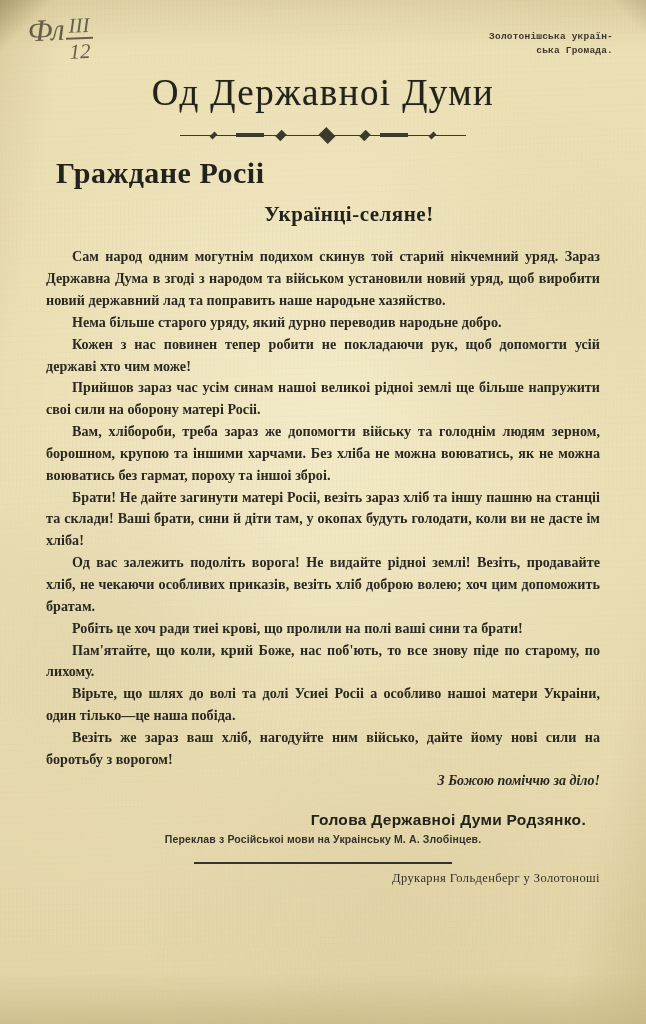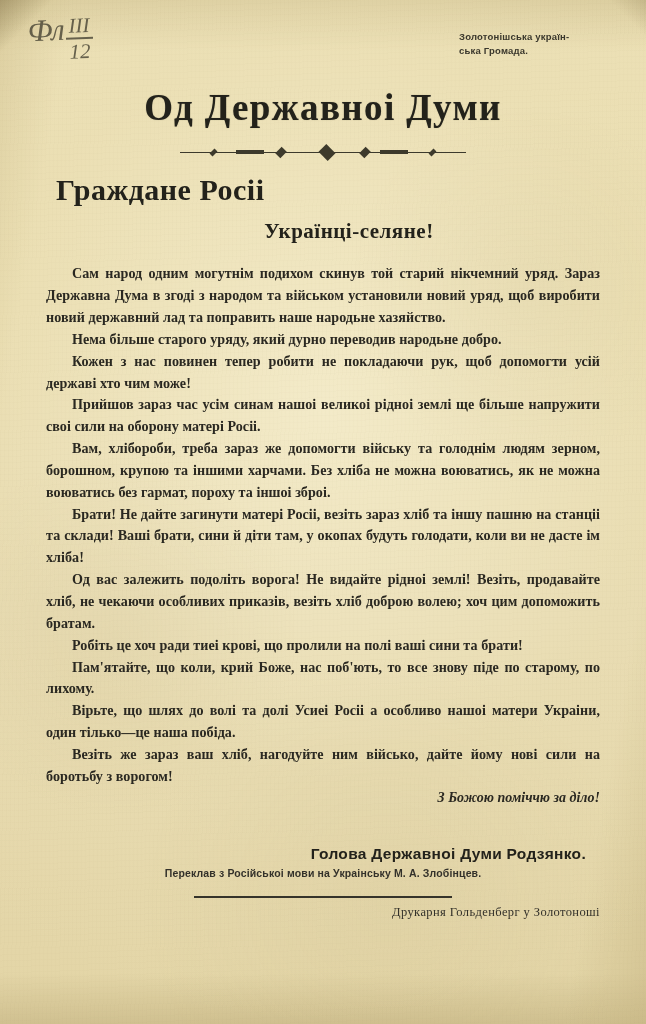--- a/index.html
+++ b/index.html
@@ -93,44 +93,44 @@
   }
   .archive-mark .am-den {
     padding-top: 1px;
     letter-spacing: 0px;
   }
 
   
   .org-stamp {
     position: absolute;
     top: 30px;
-    right: 22px;
+    right: 33px;
     z-index: 4;
     width: 165px;
-    text-align: left;
-    font-family: Liberation Sans, sans-serif;
+    text-align: right;
+    font-family: Liberation Mono, monospace;
     font-size: 9.5px;
     font-weight: 700;
     line-height: 1.5;
     letter-spacing: 0.2px;
     color: #3a372c;
   }
 
   
   .masthead {
     padding-top: 72px;
     text-align: center;
   }
   .doc-title {
     font-family: "Liberation Serif", "DejaVu Serif", serif;
     font-size: 37px;
-    font-weight: 700;
+    font-weight: 400;
     letter-spacing: 1.4px;
     color: #23221b;
-    margin: 16px;
+    margin: 1px;
     line-height: 1.1;
     text-shadow: 0 0 1px rgba(35,34,27,0.35);
   }
 
   
   .ornament {
     margin: 14px auto 0 auto;
     width: 286px;
     height: 16px;
     position: relative;
@@ -219,21 +219,21 @@
     font-size: 14px;
     font-style: italic;
     font-weight: 700;
     text-indent: 26px;
     color: #2a2821;
     text-align: right;
   }
 
   
   .signature {
-    margin-top: 39px;
+    margin-top: 22px;
     text-align: right;
     padding-right: 14px;
     font-family: "Liberation Sans", sans-serif;
     font-size: 15.5px;
     font-weight: 700;
     letter-spacing: 0.3px;
     color: #23221b;
   }
 
   .translator {

